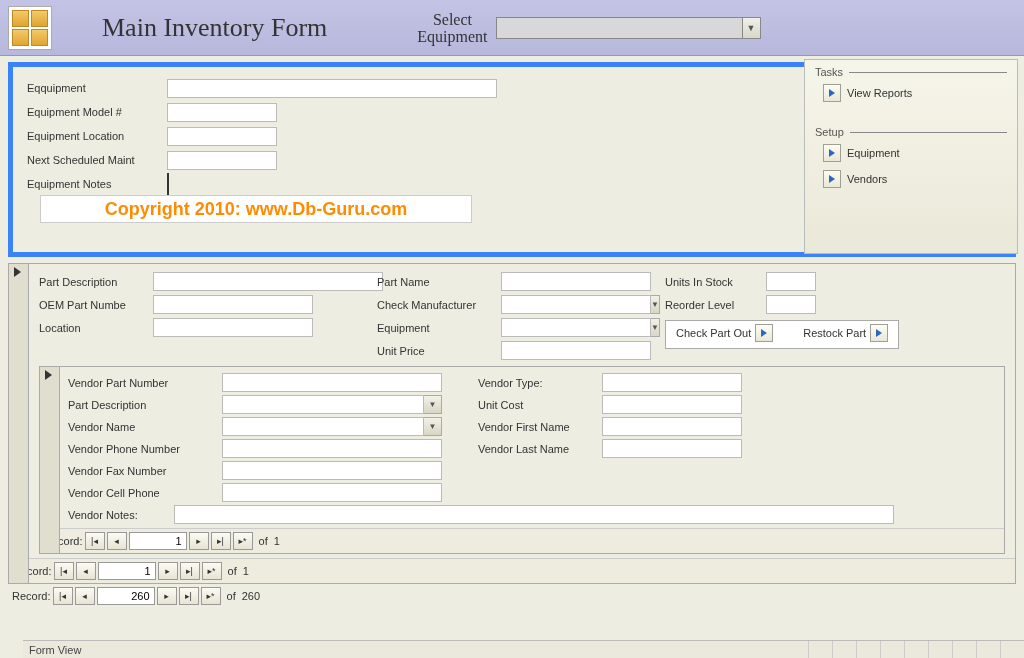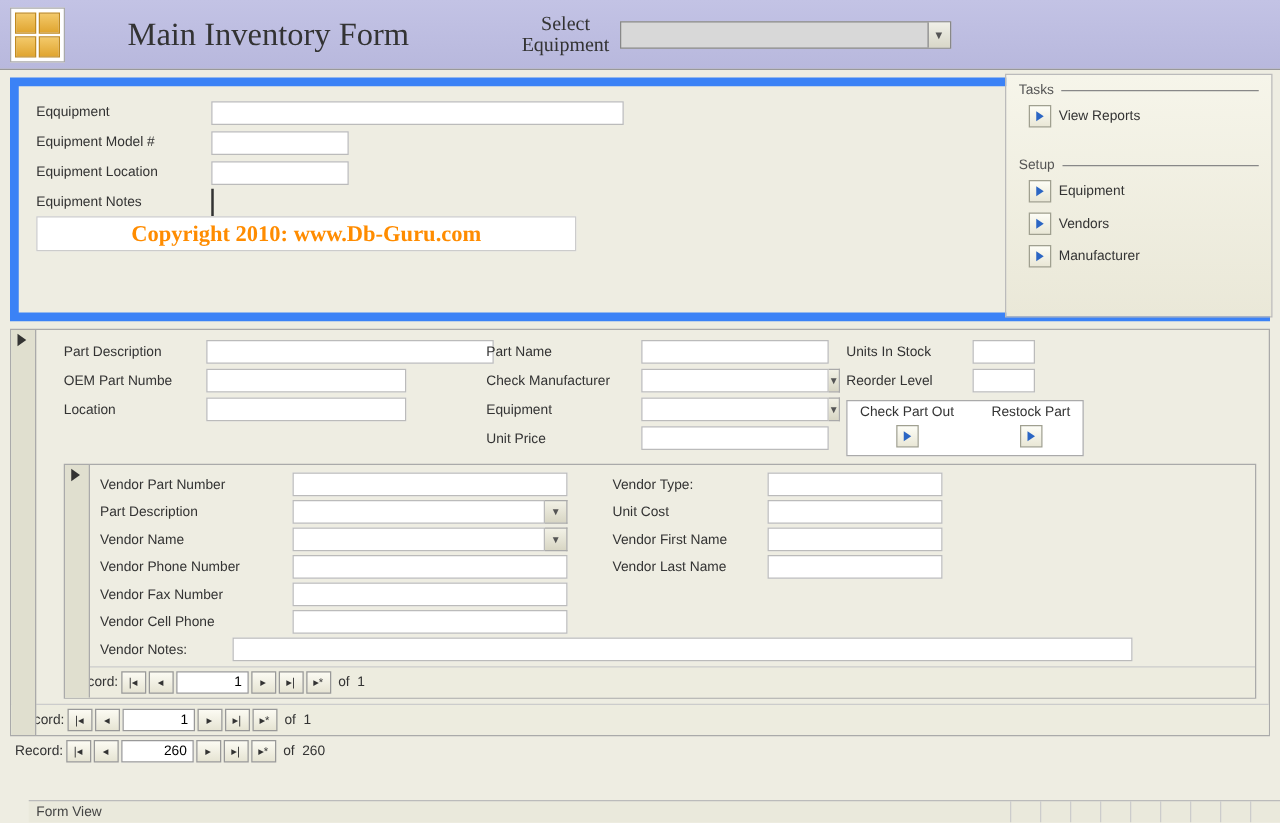--- a/index.html
+++ b/index.html
@@ -63,21 +63,21 @@
     width: 18px; background: linear-gradient(#f0f0e8,#d8d7c8);
     border-left: 1px solid #888;
     display:flex;align-items:center;justify-content:center;
     color:#555;font-size:9px;
   }
   .main-area {
     position: relative;
     padding: 6px 8px 0 8px;
   }
   .top-group {
-    border: 7px solid #3b82f6;
+    border: 5px solid #3b82f6;
     padding: 10px 14px 6px 14px;
     position: relative;
     min-height: 195px;
   }
   .form-row {
     display:flex;
     align-items:center;
     height:22px;
     margin-bottom:2px;
   }
@@ -141,35 +141,35 @@
     position:absolute;left:0;top:0;bottom:0;width:20px;
     background:#E0DFCF;border-right:1px solid #aaa;
   }
   .rec-selector .tri{
     position:absolute;top:3px;left:5px;
     width:0;height:0;
     border-top:5px solid transparent;
     border-bottom:5px solid transparent;
     border-left:7px solid #333;
   }
-  .subform-body{margin-left:32px;padding:8px 10px 4px 10px;}
+  .subform-body{margin-left:20px;padding:8px 10px 4px 10px;}
   .combo{display:flex;}
   .combo .cb{flex:1;}
   .combo .dd{
     width:18px;height:19px;border:1px solid #aaa;border-left:none;
     background:linear-gradient(#f2f1e6,#d8d6c4);
     display:flex;align-items:center;justify-content:center;color:#555;font-size:8px;
   }
   .action-box{
     border:1px solid #aaa;
     background:#fff;
     padding:3px 10px 6px 10px;
     display:flex;gap:30px;
   }
-  .action-item{display:flex;flex-direction:column;align-items:center;gap:4px;font-size:11px;color:#333;}
+  .action-item{display:flex;align-items:center;gap:4px;font-size:11px;color:#333;}
   
   .subsubform{border:1px solid #aaa;margin-top:6px;position:relative;}
   .ssbody{margin-left:20px;padding:6px 8px 4px 8px;}
   .vgrid{display:grid;grid-template-columns:150px 220px 28px 120px 140px;column-gap:4px;row-gap:3px;align-items:center;}
   .vnotes-row{display:flex;align-items:center;gap:6px;margin-top:3px;}
   .vnotes-row .ntb{flex:1;max-width:720px;}
   
   .recnav{
     display:flex;align-items:center;gap:2px;
     padding:3px 4px;
@@ -228,24 +228,28 @@
     </div>
     <div class="form-row">
       <div class="form-lbl">Equipment Model #</div>
       <input class="tbox w110" value="" style="">
     </div>
     <div class="form-row">
       <div class="form-lbl">Equipment Location</div>
       <input class="tbox w110" value="" style="">
     </div>
     <div class="form-row">
+      <div class="form-lbl">Next Scheduled Maint</div>
+      <input class="tbox w110" value="" style="">
+    </div>
+    <div class="form-row">
       <div class="form-lbl">Equipment Notes</div>
       <div style="width:6px;height:22px;border-left:2px solid #333;"></div>
     </div>
-    <div class="copyright-box" style="margin-left:0;font-family:Liberation Serif, serif;">Copyright 2010: www.Db-Guru.com</div>
+    <div class="copyright-box" style="margin-left:13px;">Copyright 2010: www.Db-Guru.com</div>
   </div>
 
   <div class="tasks-panel">
     <div class="tp-section-head">
         <span>Tasks</span>
         <div class="line"></div>
       </div>
     <div class="tp-link">
       <div class="arrow-btn">
           <svg viewBox="0 0 10 10">
@@ -267,28 +271,20 @@
         </div>
       <span>Equipment</span>
     </div>
     <div class="tp-link">
       <div class="arrow-btn">
           <svg viewBox="0 0 10 10">
             <path d="M2 1 L8 5 L2 9 Z" fill="#2b66c4"></path>
           </svg>
         </div>
       <span>Vendors</span>
-    </div>
-    <div class="tp-link">
-      <div class="arrow-btn">
-          <svg viewBox="0 0 10 10">
-            <path d="M2 1 L8 5 L2 9 Z" fill="#2b66c4"></path>
-          </svg>
-        </div>
-      <span>Manufacturer</span>
     </div>
   </div>
 
   <div class="subform">
     <div class="rec-selector">
         <div class="tri"></div>
       </div>
     <div class="subform-body">
       <div style="display:flex;gap:4px;align-items:flex-start;">
 

